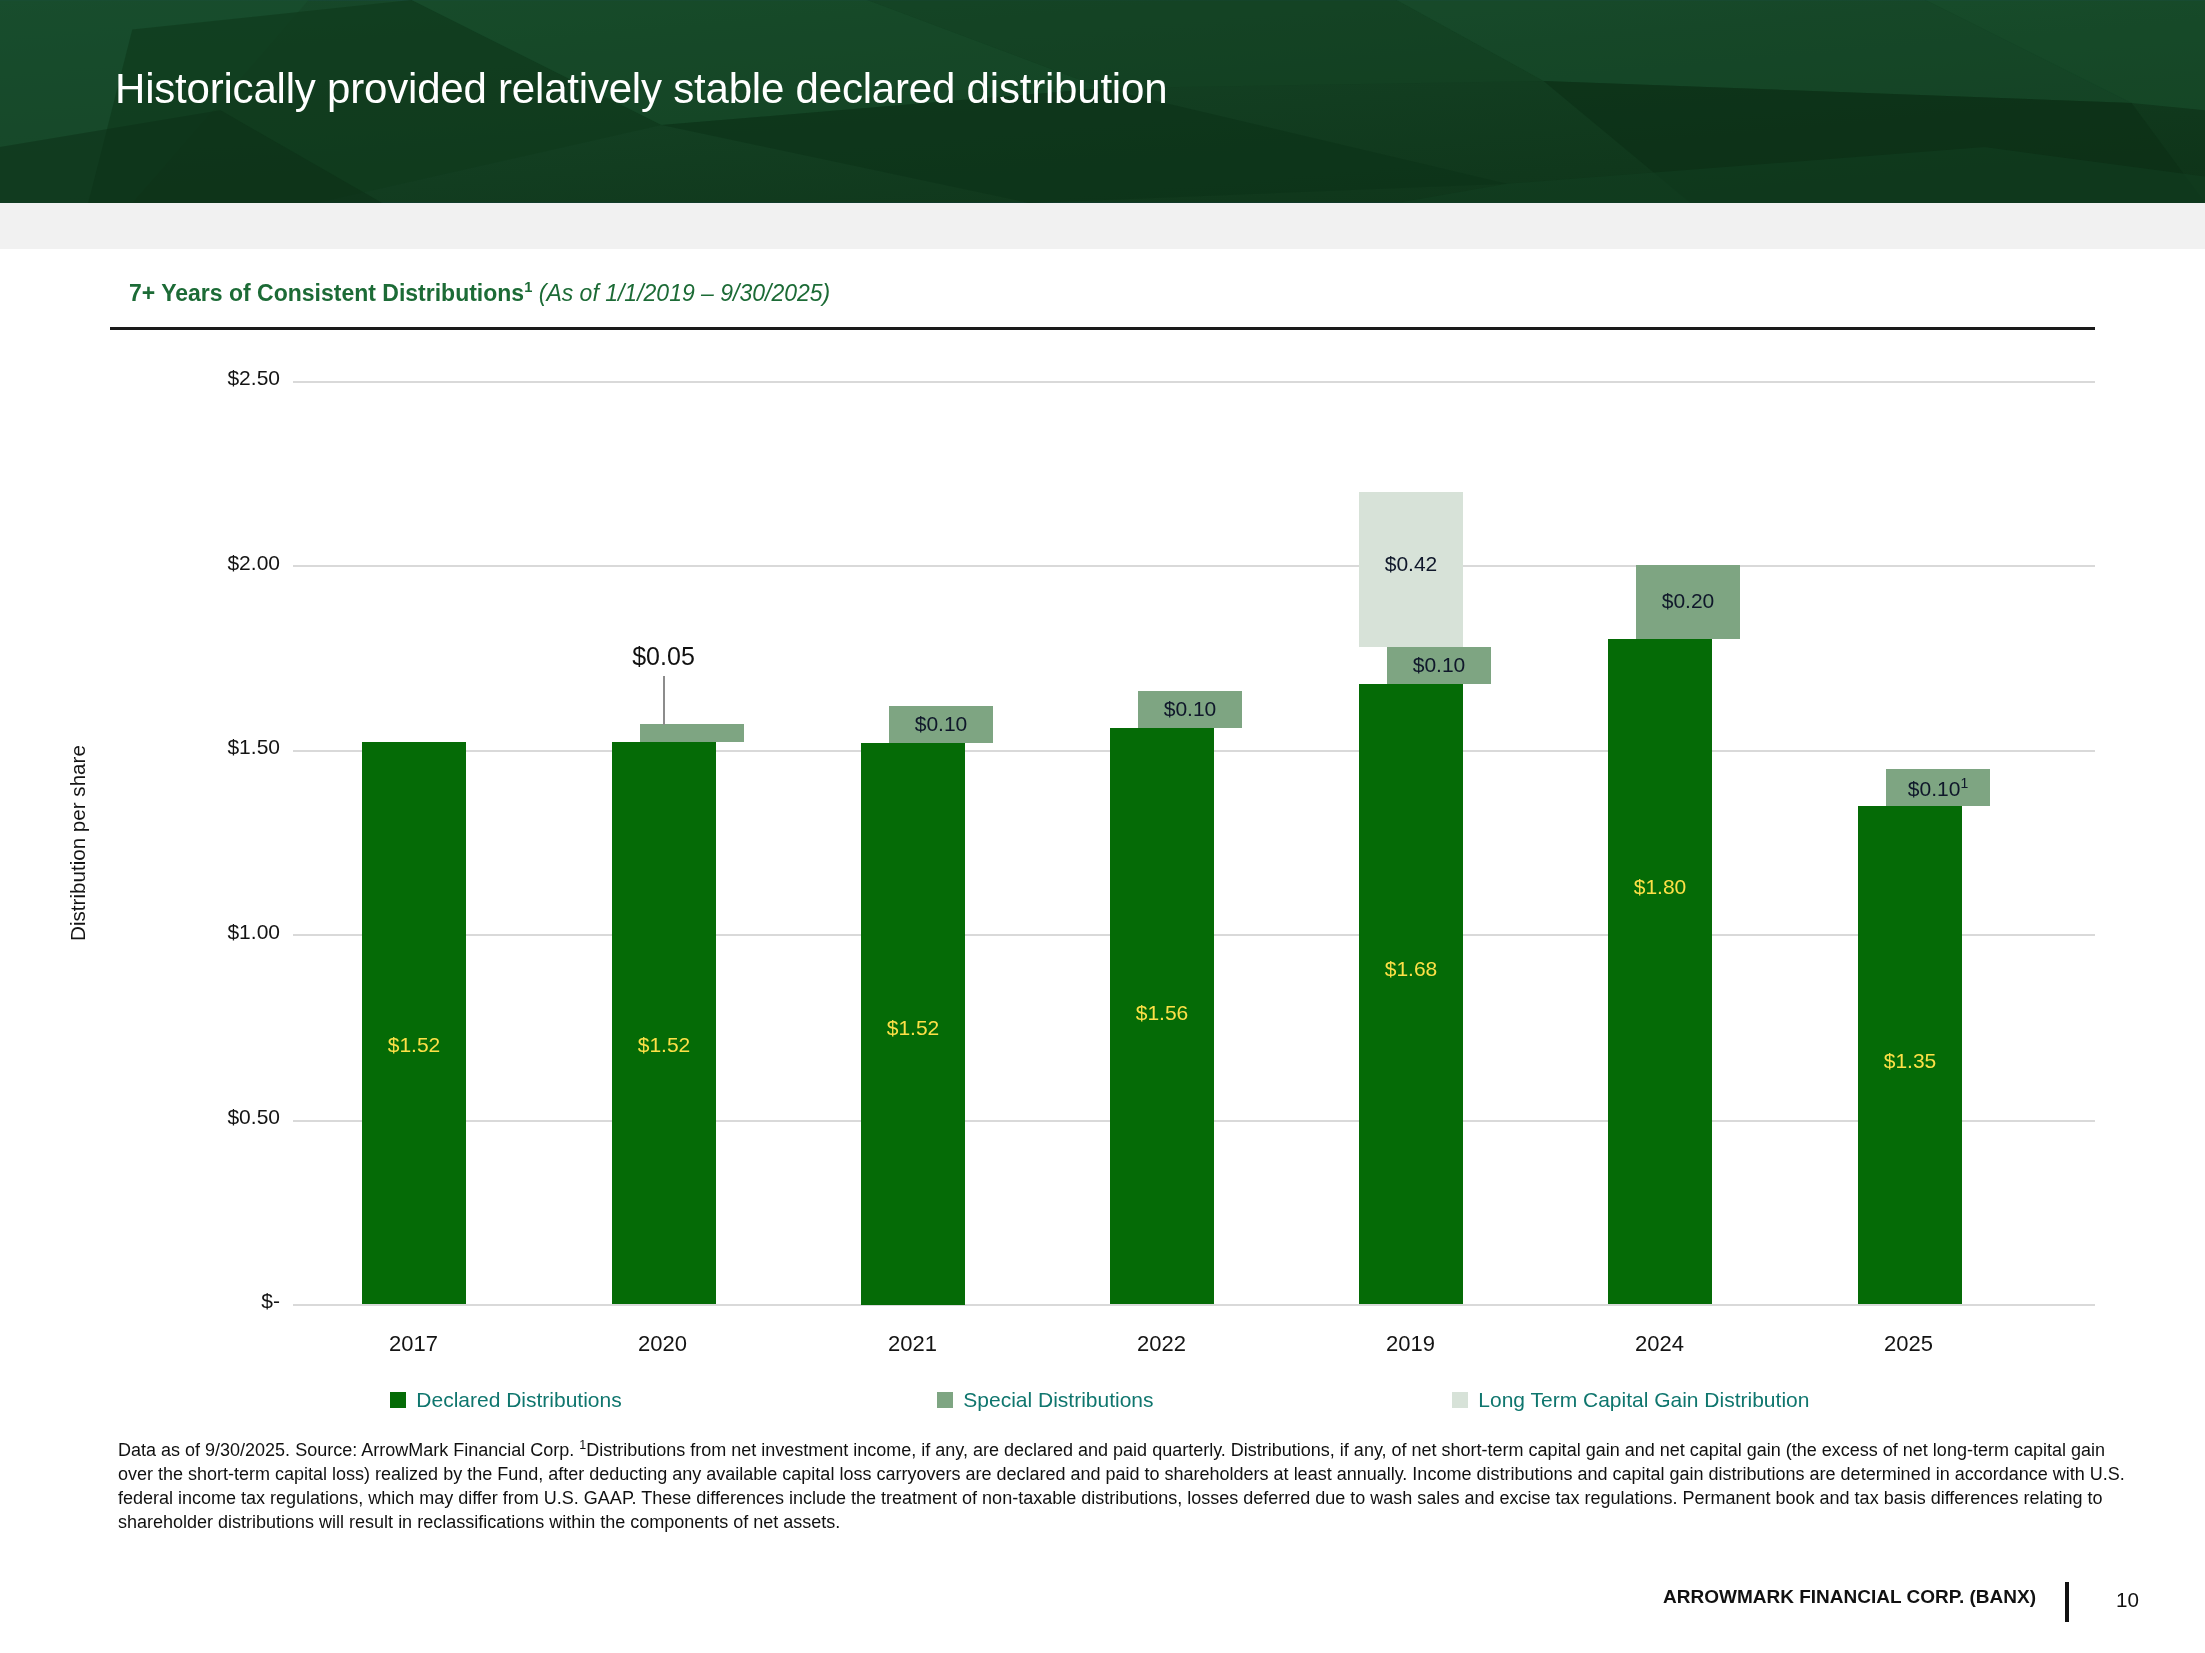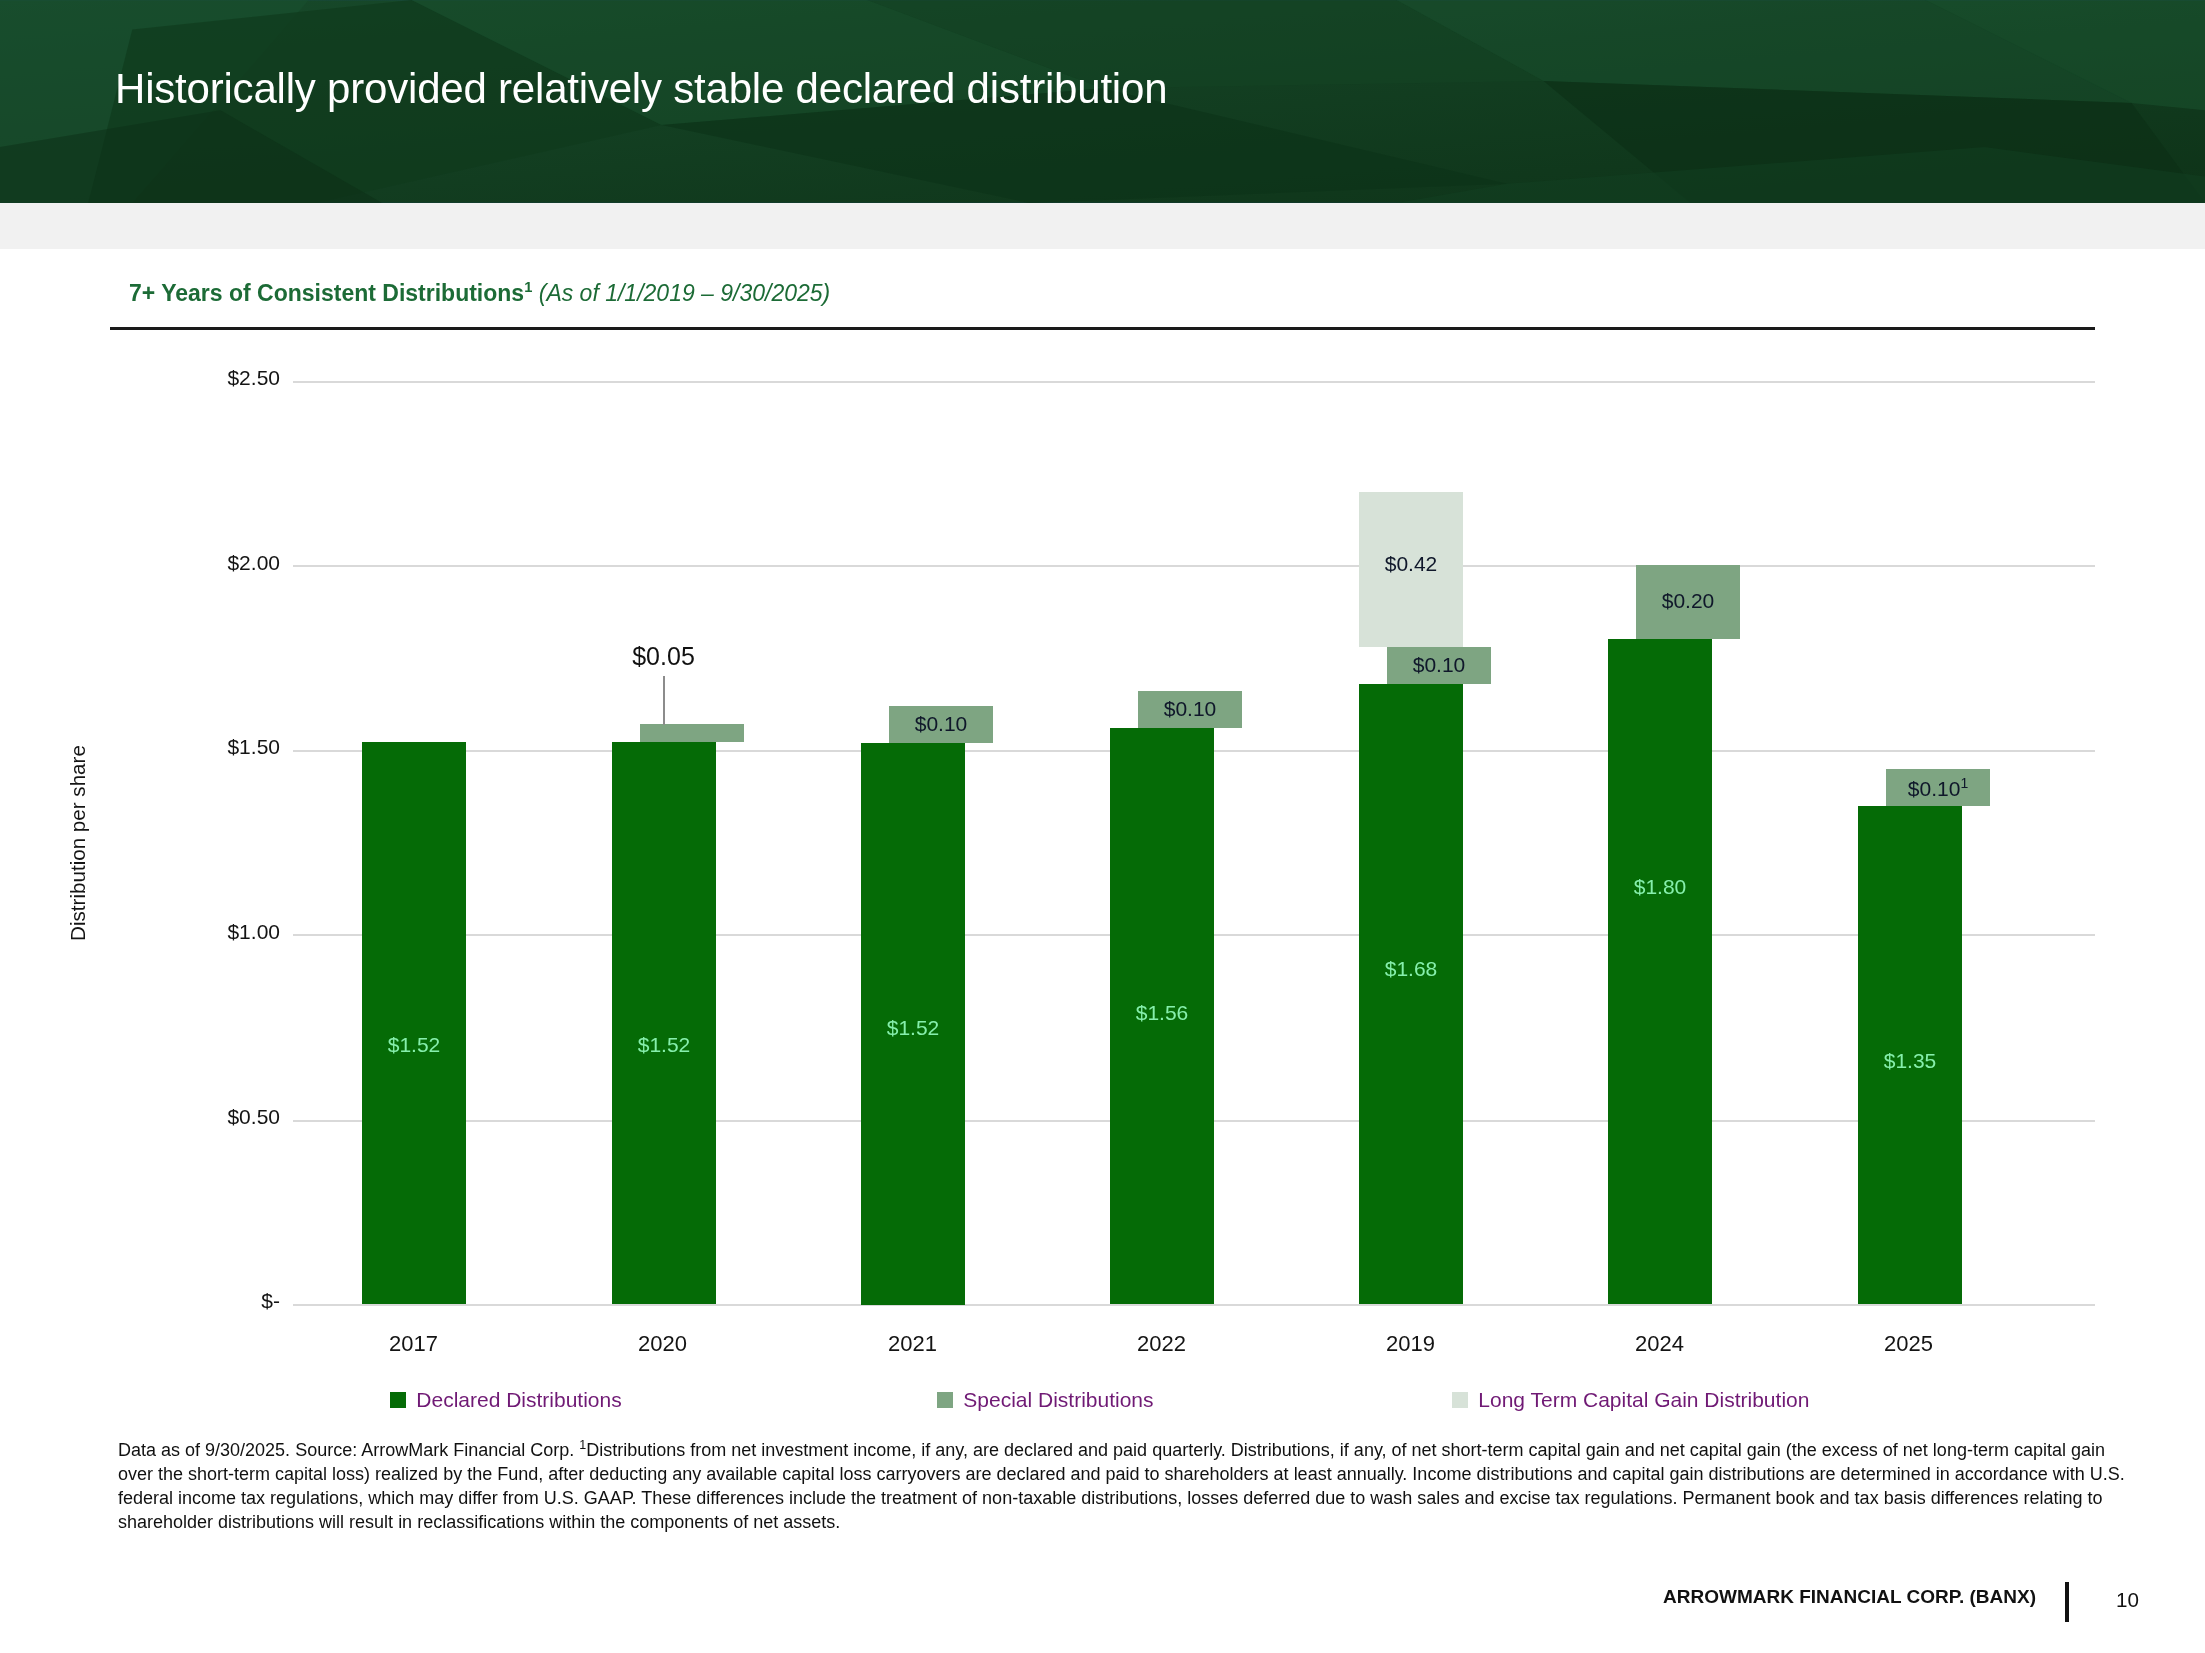--- a/index.html
+++ b/index.html
@@ -65,42 +65,42 @@
   }
   .seg { position:absolute; width:104px; left:0; }
   .seg-declared { background:#056b06; }
   .seg-special  { background:#7ea582;margin-left:28px; }
   .seg-ltcg     { background:#d7e2d8; }
 
   .seg-label {
     position:absolute; left:0; width:104px; text-align:center;
     font-size:21px; white-space:nowrap;
   }
-  .lbl-white { color:#86efac;text-align:center; }
+  .lbl-white { color:#fde047;text-align:center; }
   .lbl-dark  { color:#0f172a; }
   .seg-label sup { font-size:14px; vertical-align:super; }
 
   .callout-label {
     position:absolute; width:147px; text-align:center;
     font-size:25px; color:#111111; white-space:nowrap;
   }
   .callout-line {
     position:absolute; width:2.2px; background:#8c8c8c;
   }
 
   .xtick {
     position:absolute; width:191px; text-align:center;
     font-size:22px; color:#141414;
   }
 
   
   #legend { position:absolute; left:0; top:1388px; width:2205px; height:29px; }
   .legend-item { position:absolute; display:flex; align-items:center; gap:10.3px; }
   .legend-swatch { width:16px; height:16px; display:inline-block; }
-  .legend-text { font-size:21px; color:#701a75; white-space:nowrap; }
+  .legend-text { font-size:21px; color:#0f766e; white-space:nowrap; }
 
   
   #footnote {
     position:absolute; left:118px; top:1433px; width:2025px;
     font-size:18px; line-height:24px; color:#111111;
   }
   #footnote sup { font-size:12.5px; vertical-align:super; }
 
   
   #footer { position:absolute; left:0; top:1586px; width:2205px; height:44px; }

